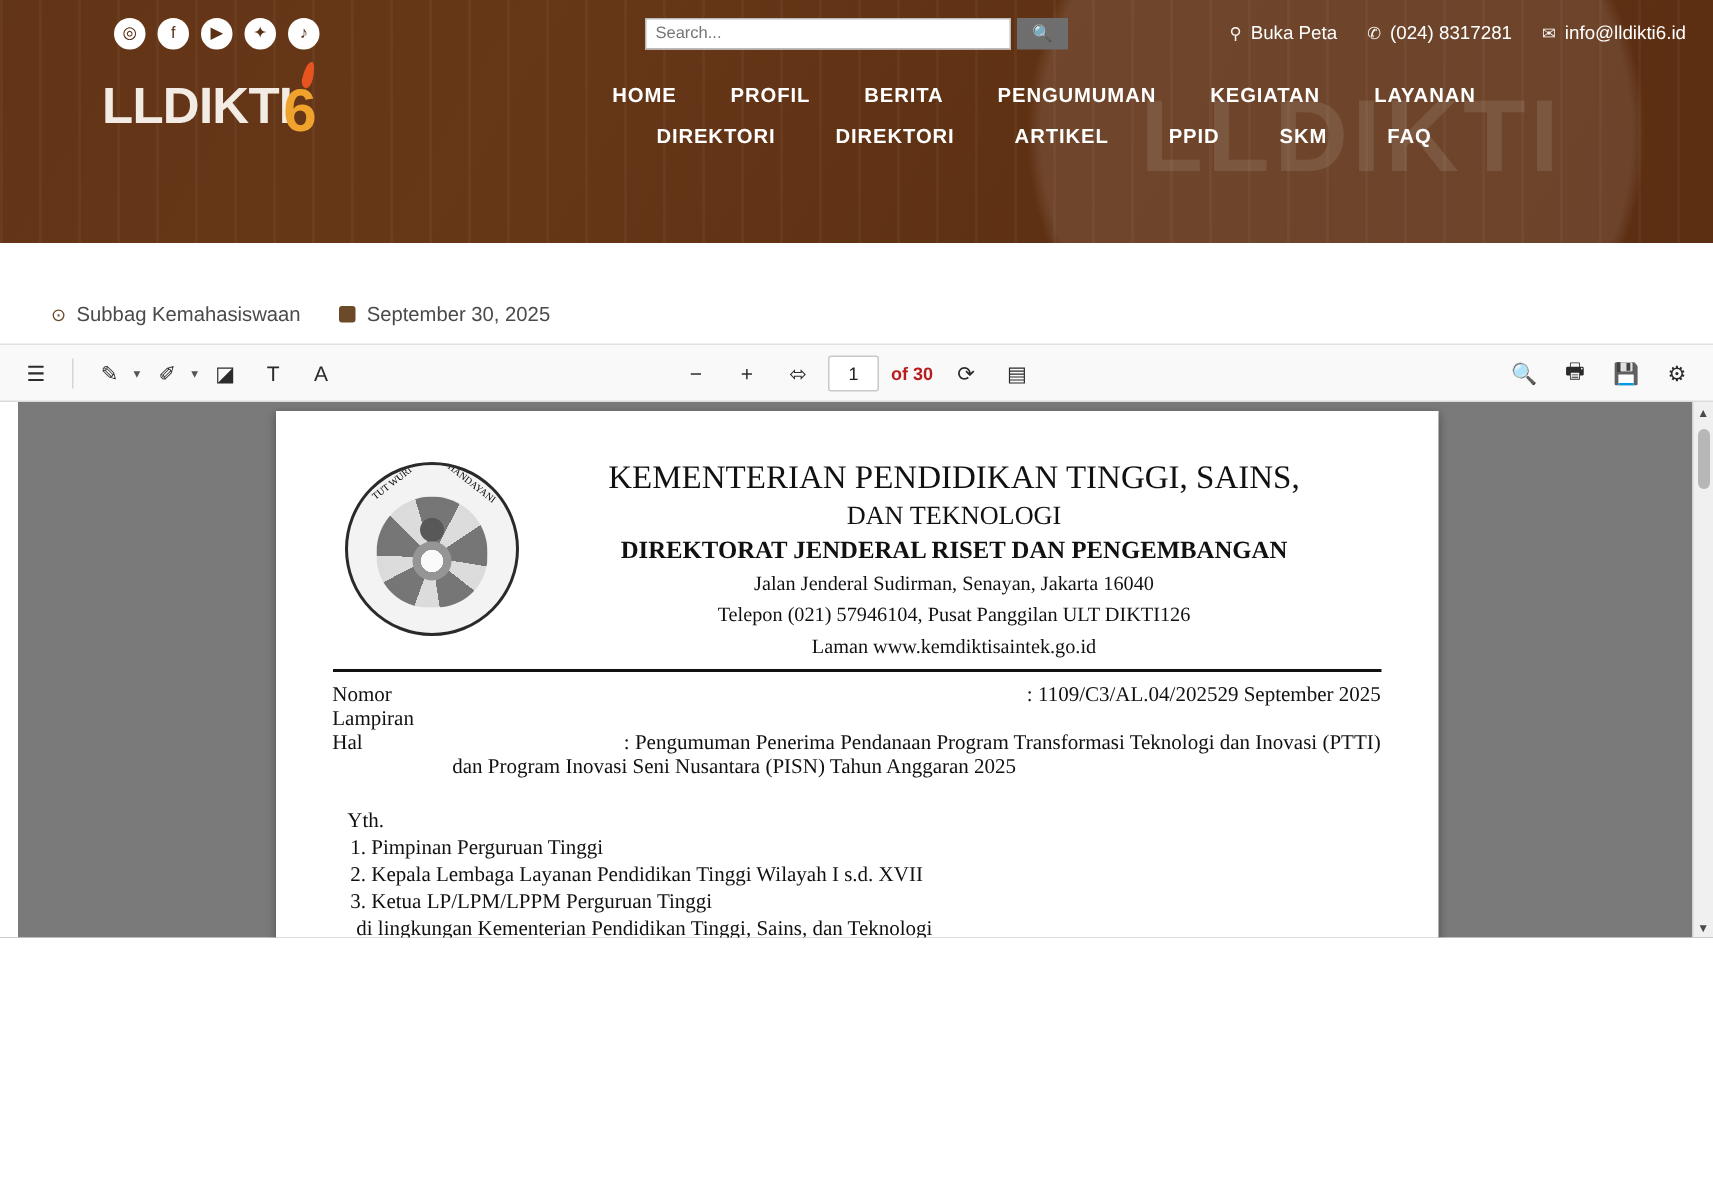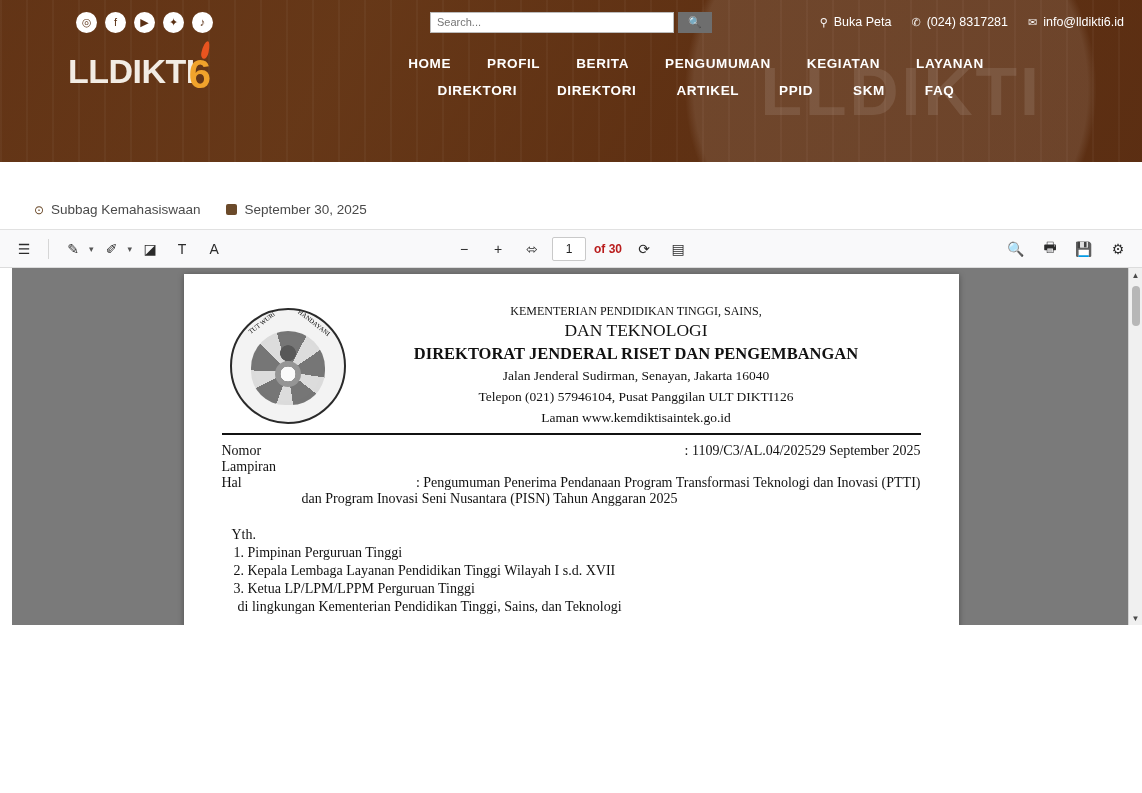--- a/index.html
+++ b/index.html
@@ -184,21 +184,21 @@
       conic-gradient(from 200deg at 50% 55%, #6b6b6b 0 12%, #d9d9d9 12% 20%, #6b6b6b 20% 32%, #d9d9d9 32% 40%, #6b6b6b 40% 52%, #d9d9d9 52% 60%, #6b6b6b 60% 72%, #d9d9d9 72% 80%, #6b6b6b 80% 92%, #d9d9d9 92% 100%);
     border-radius: 50% 50% 46% 46%;
     opacity: .92;
   }
   .crest .emblem::after{
     content:""; position:absolute; left:50%; top:58%; transform:translate(-50%,-50%);
     width:26px;height:26px;border-radius:50%;
     background: radial-gradient(circle,#fafafa 0 40%, #8d8d8d 41% 100%);
   }
   .doc-titles { flex: 1; text-align: center; font-family: "Liberation Serif", serif; color:#111; }
-  .doc-titles .l1 { font-size: 12px; line-height: 1.28; }
+  .doc-titles .l1 { font-size: 22px; line-height: 1.28; }
   .doc-titles .l2 { font-size: 17.5px; line-height: 1.28; }
   .doc-titles .l3 { font-size: 16.5px; font-weight: 700; margin-top: 2px; text-align: center; }
   .doc-titles .addr { font-size: 13.5px; line-height: 1.35; margin-top: 3px; }
   .doc-rule { border-bottom: 2.5px solid #111; margin: 6px 0 8px 0; }
 
   .doc-fields { font-family: "Liberation Serif", serif; font-size: 14px; color:#111; }
   .fld-row { display: flex; align-items: flex-start; }
   .fld-label { width: 74px; flex: 0 0 74px; }
   .fld-val { flex: 1; text-align: right; }
   .fld-date { margin-left: auto; white-space: nowrap; }

